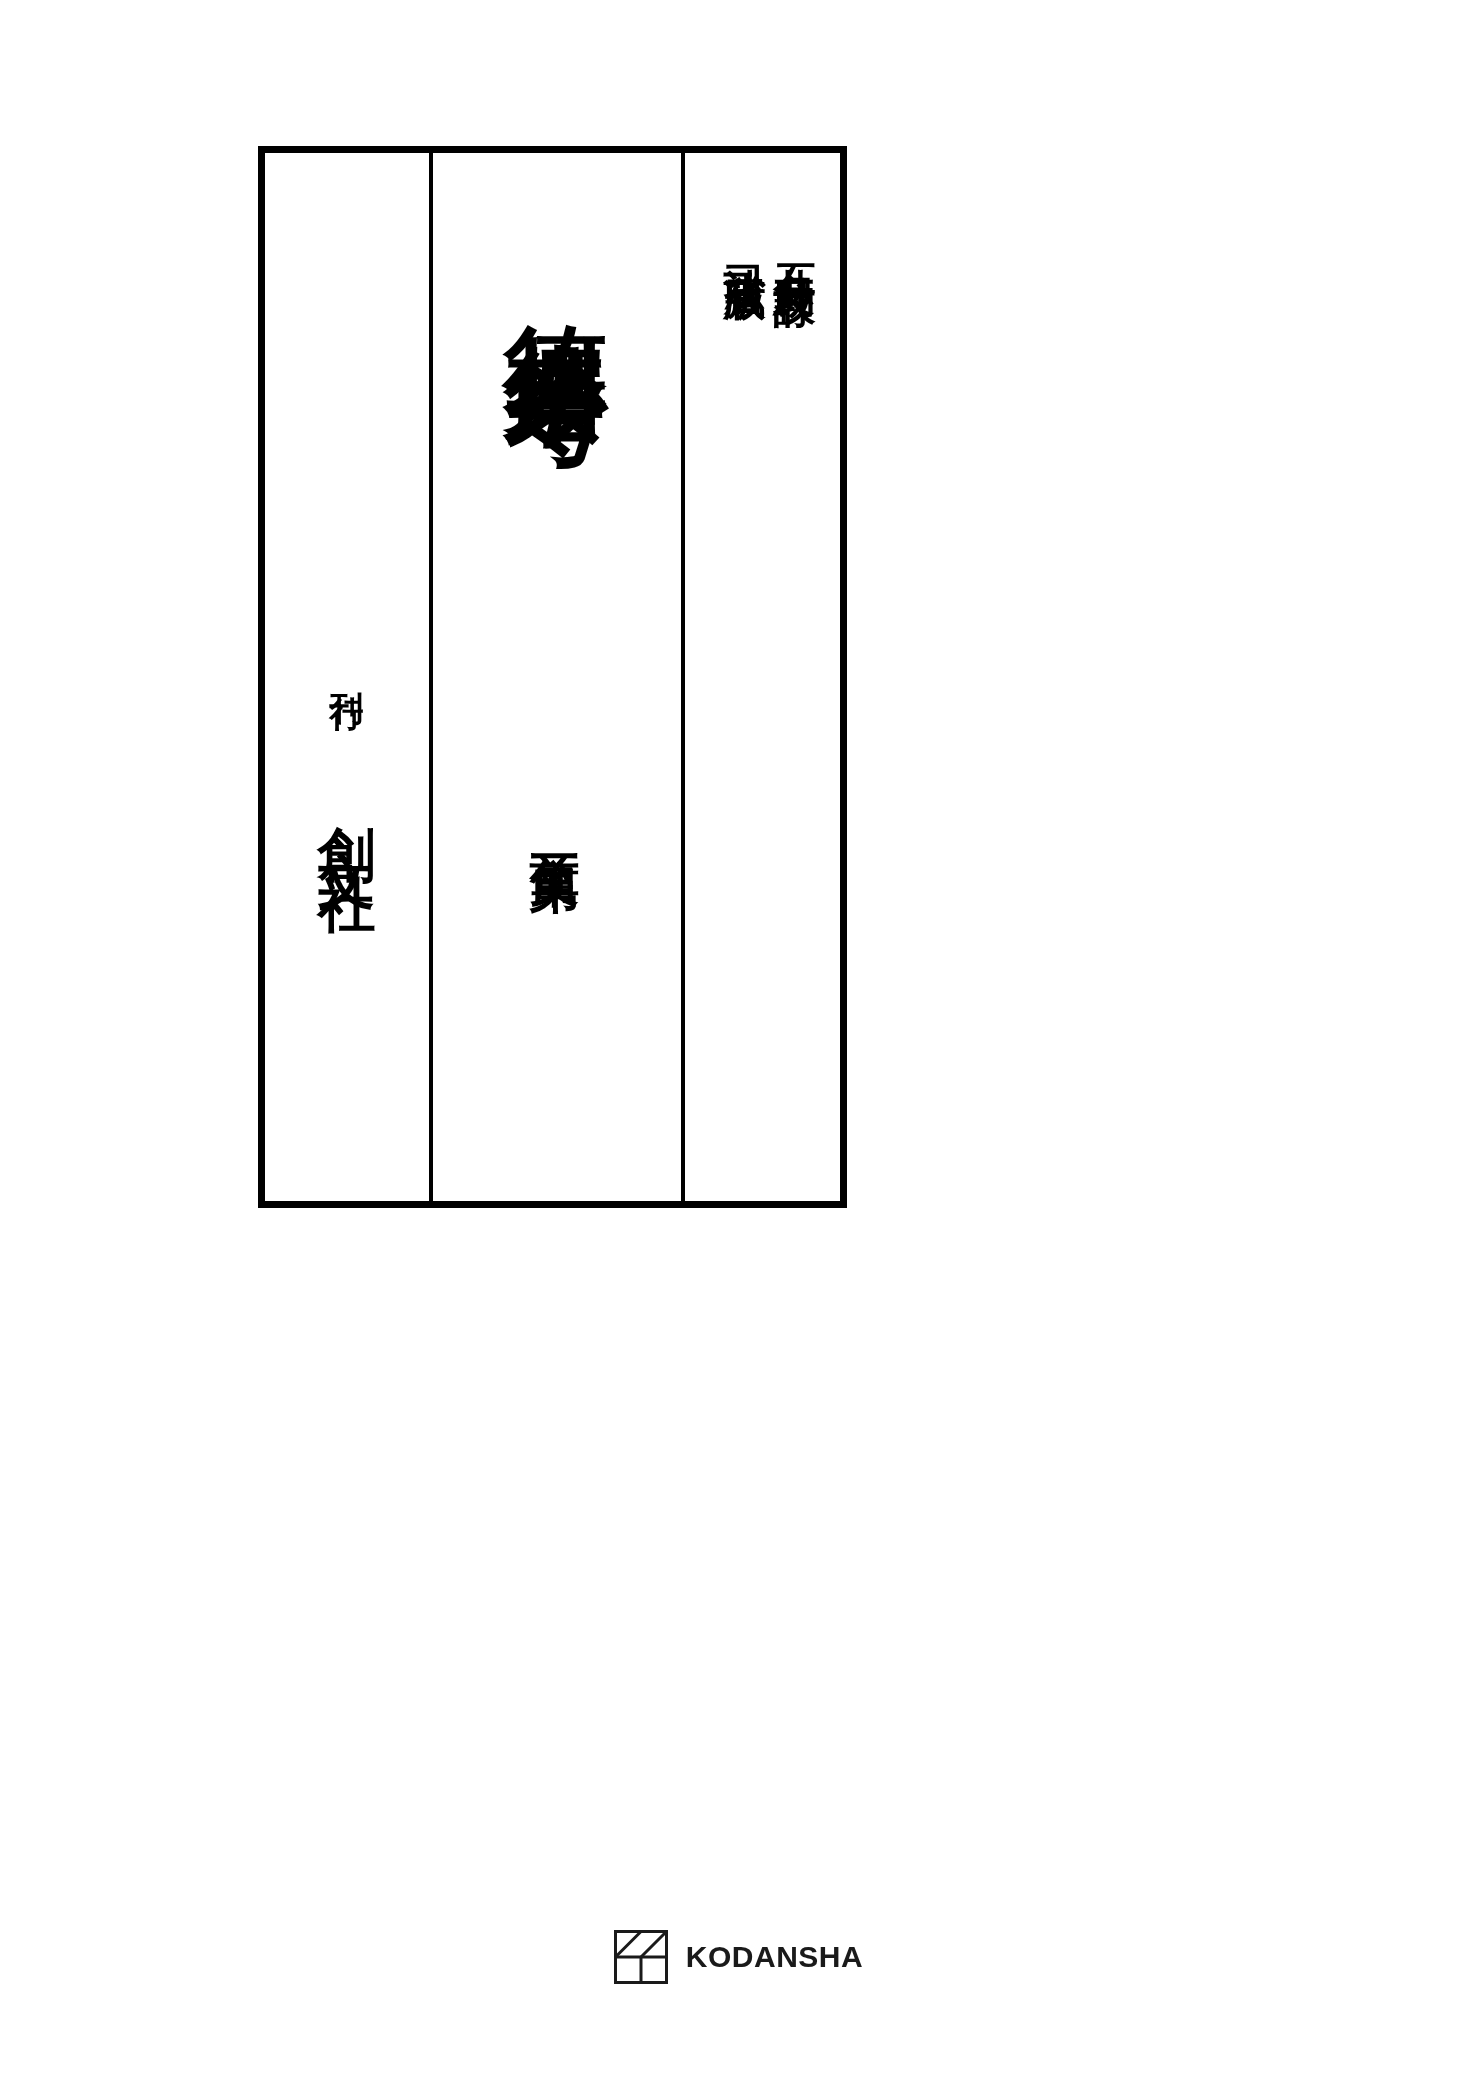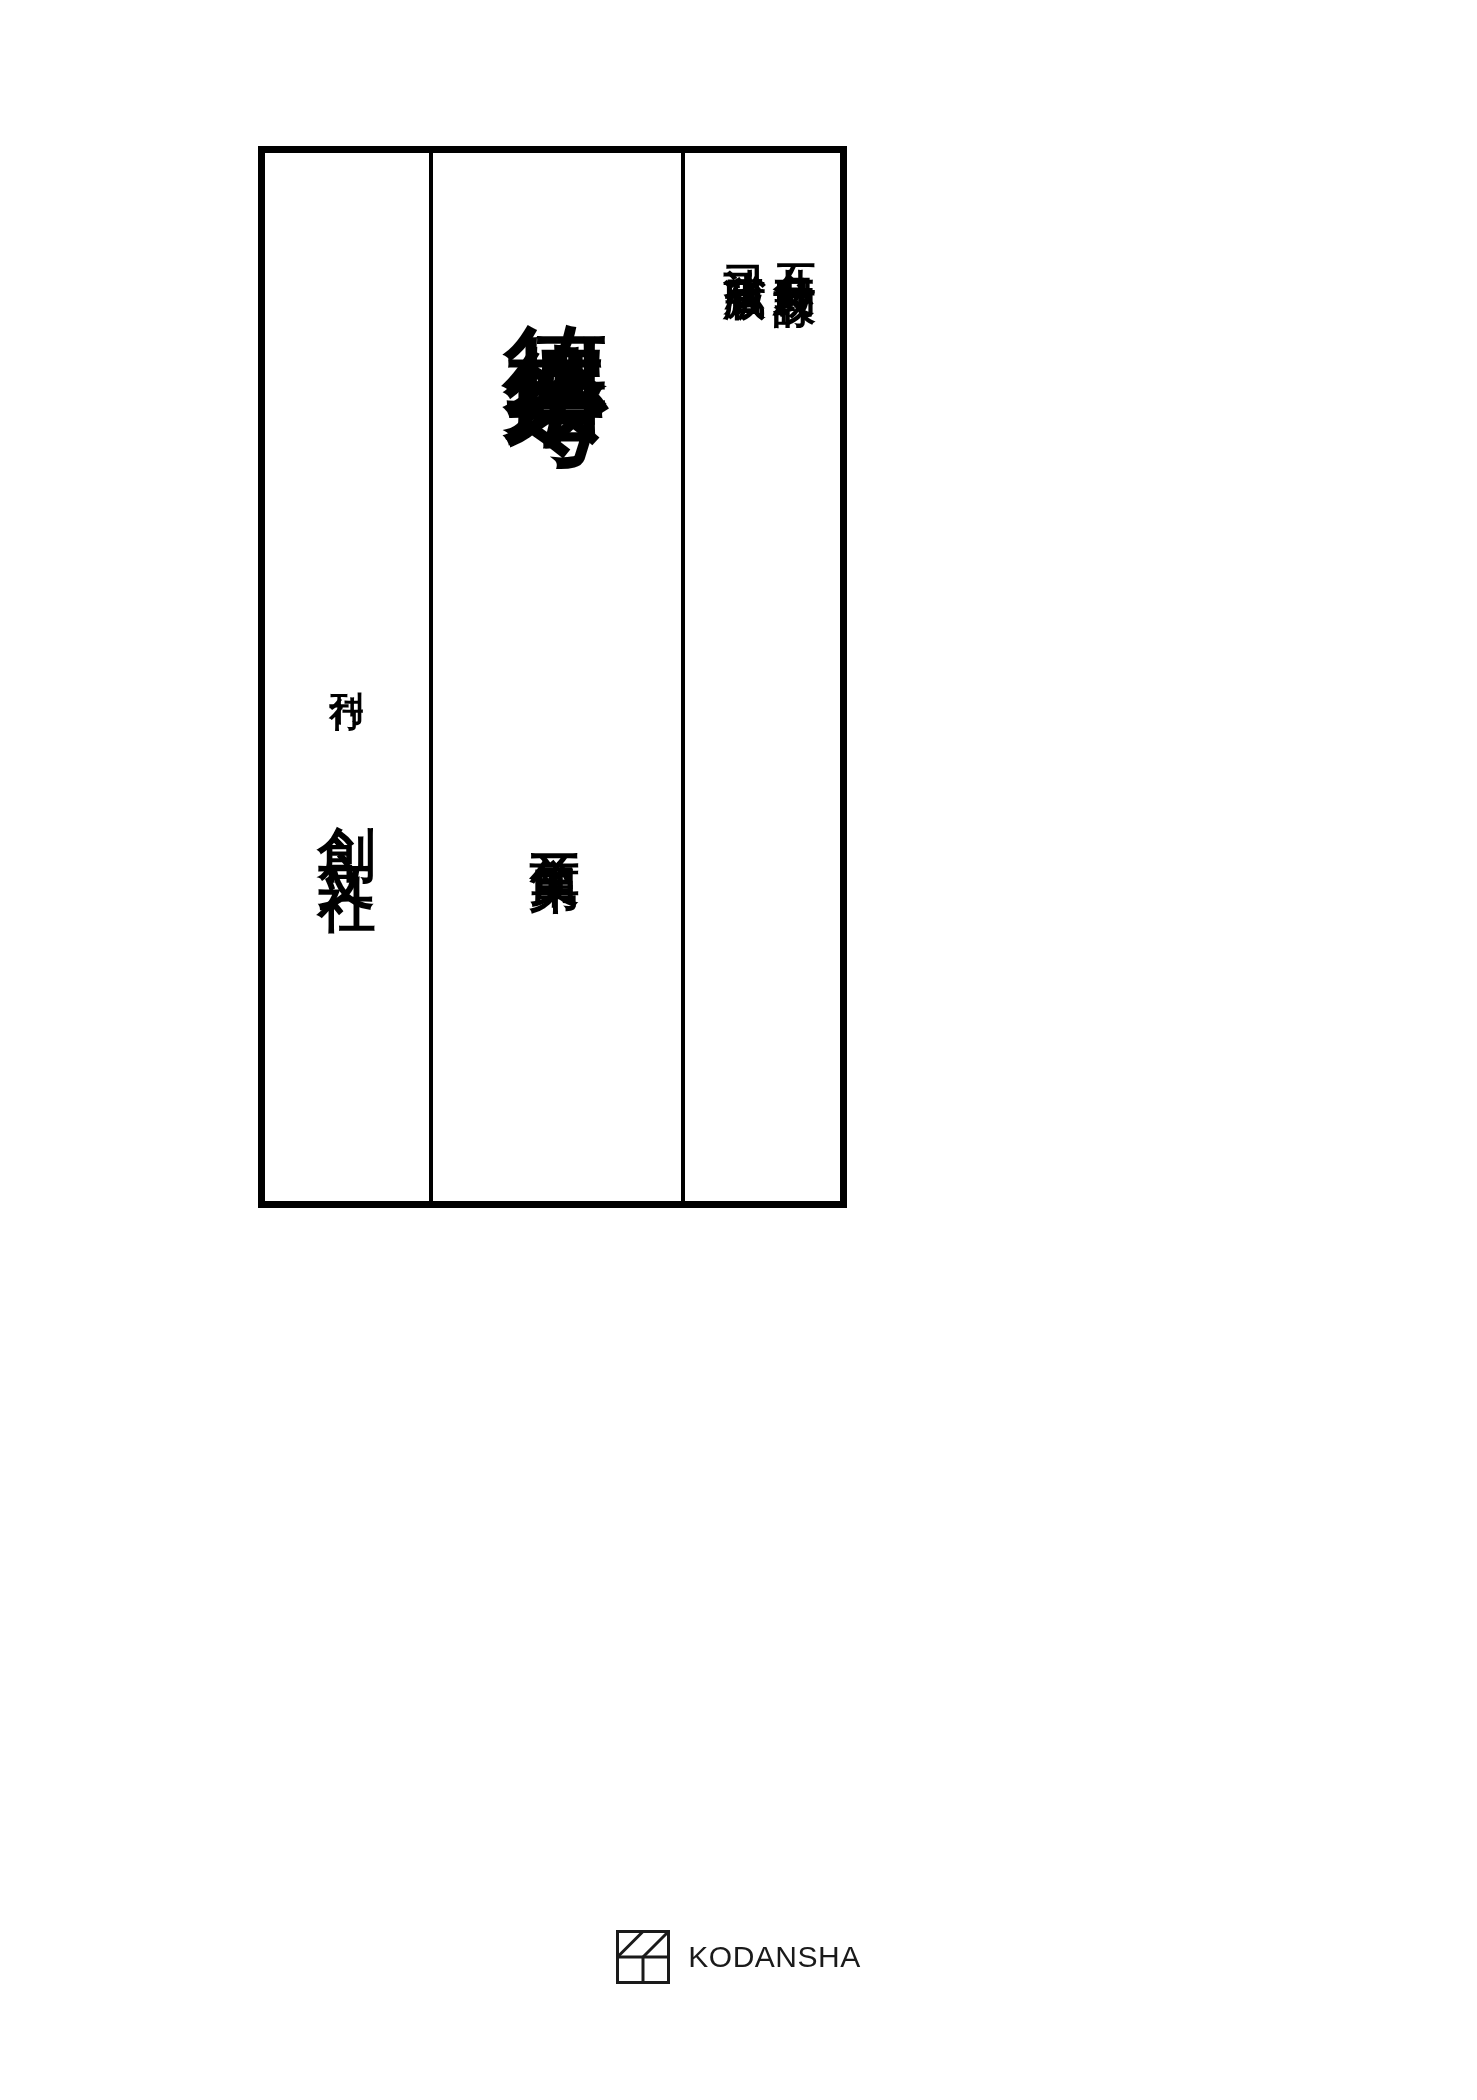--- a/index.html
+++ b/index.html
@@ -129,21 +129,21 @@
     gap: 18px;
   }
   .logo-mark {
     width: 54px;
     height: 54px;
     position: relative;
   }
   .logo-text {
     font-family: "Liberation Sans", sans-serif;
     font-size: 30px;
-    font-weight: 400;
+    font-weight: 700;
     letter-spacing: 0.5px;
     color: #1a1a1a;
   }
 </style>
 </head>
 <body>
 
 <div class="title-frame">
 
   <div class="divider d1"></div>

